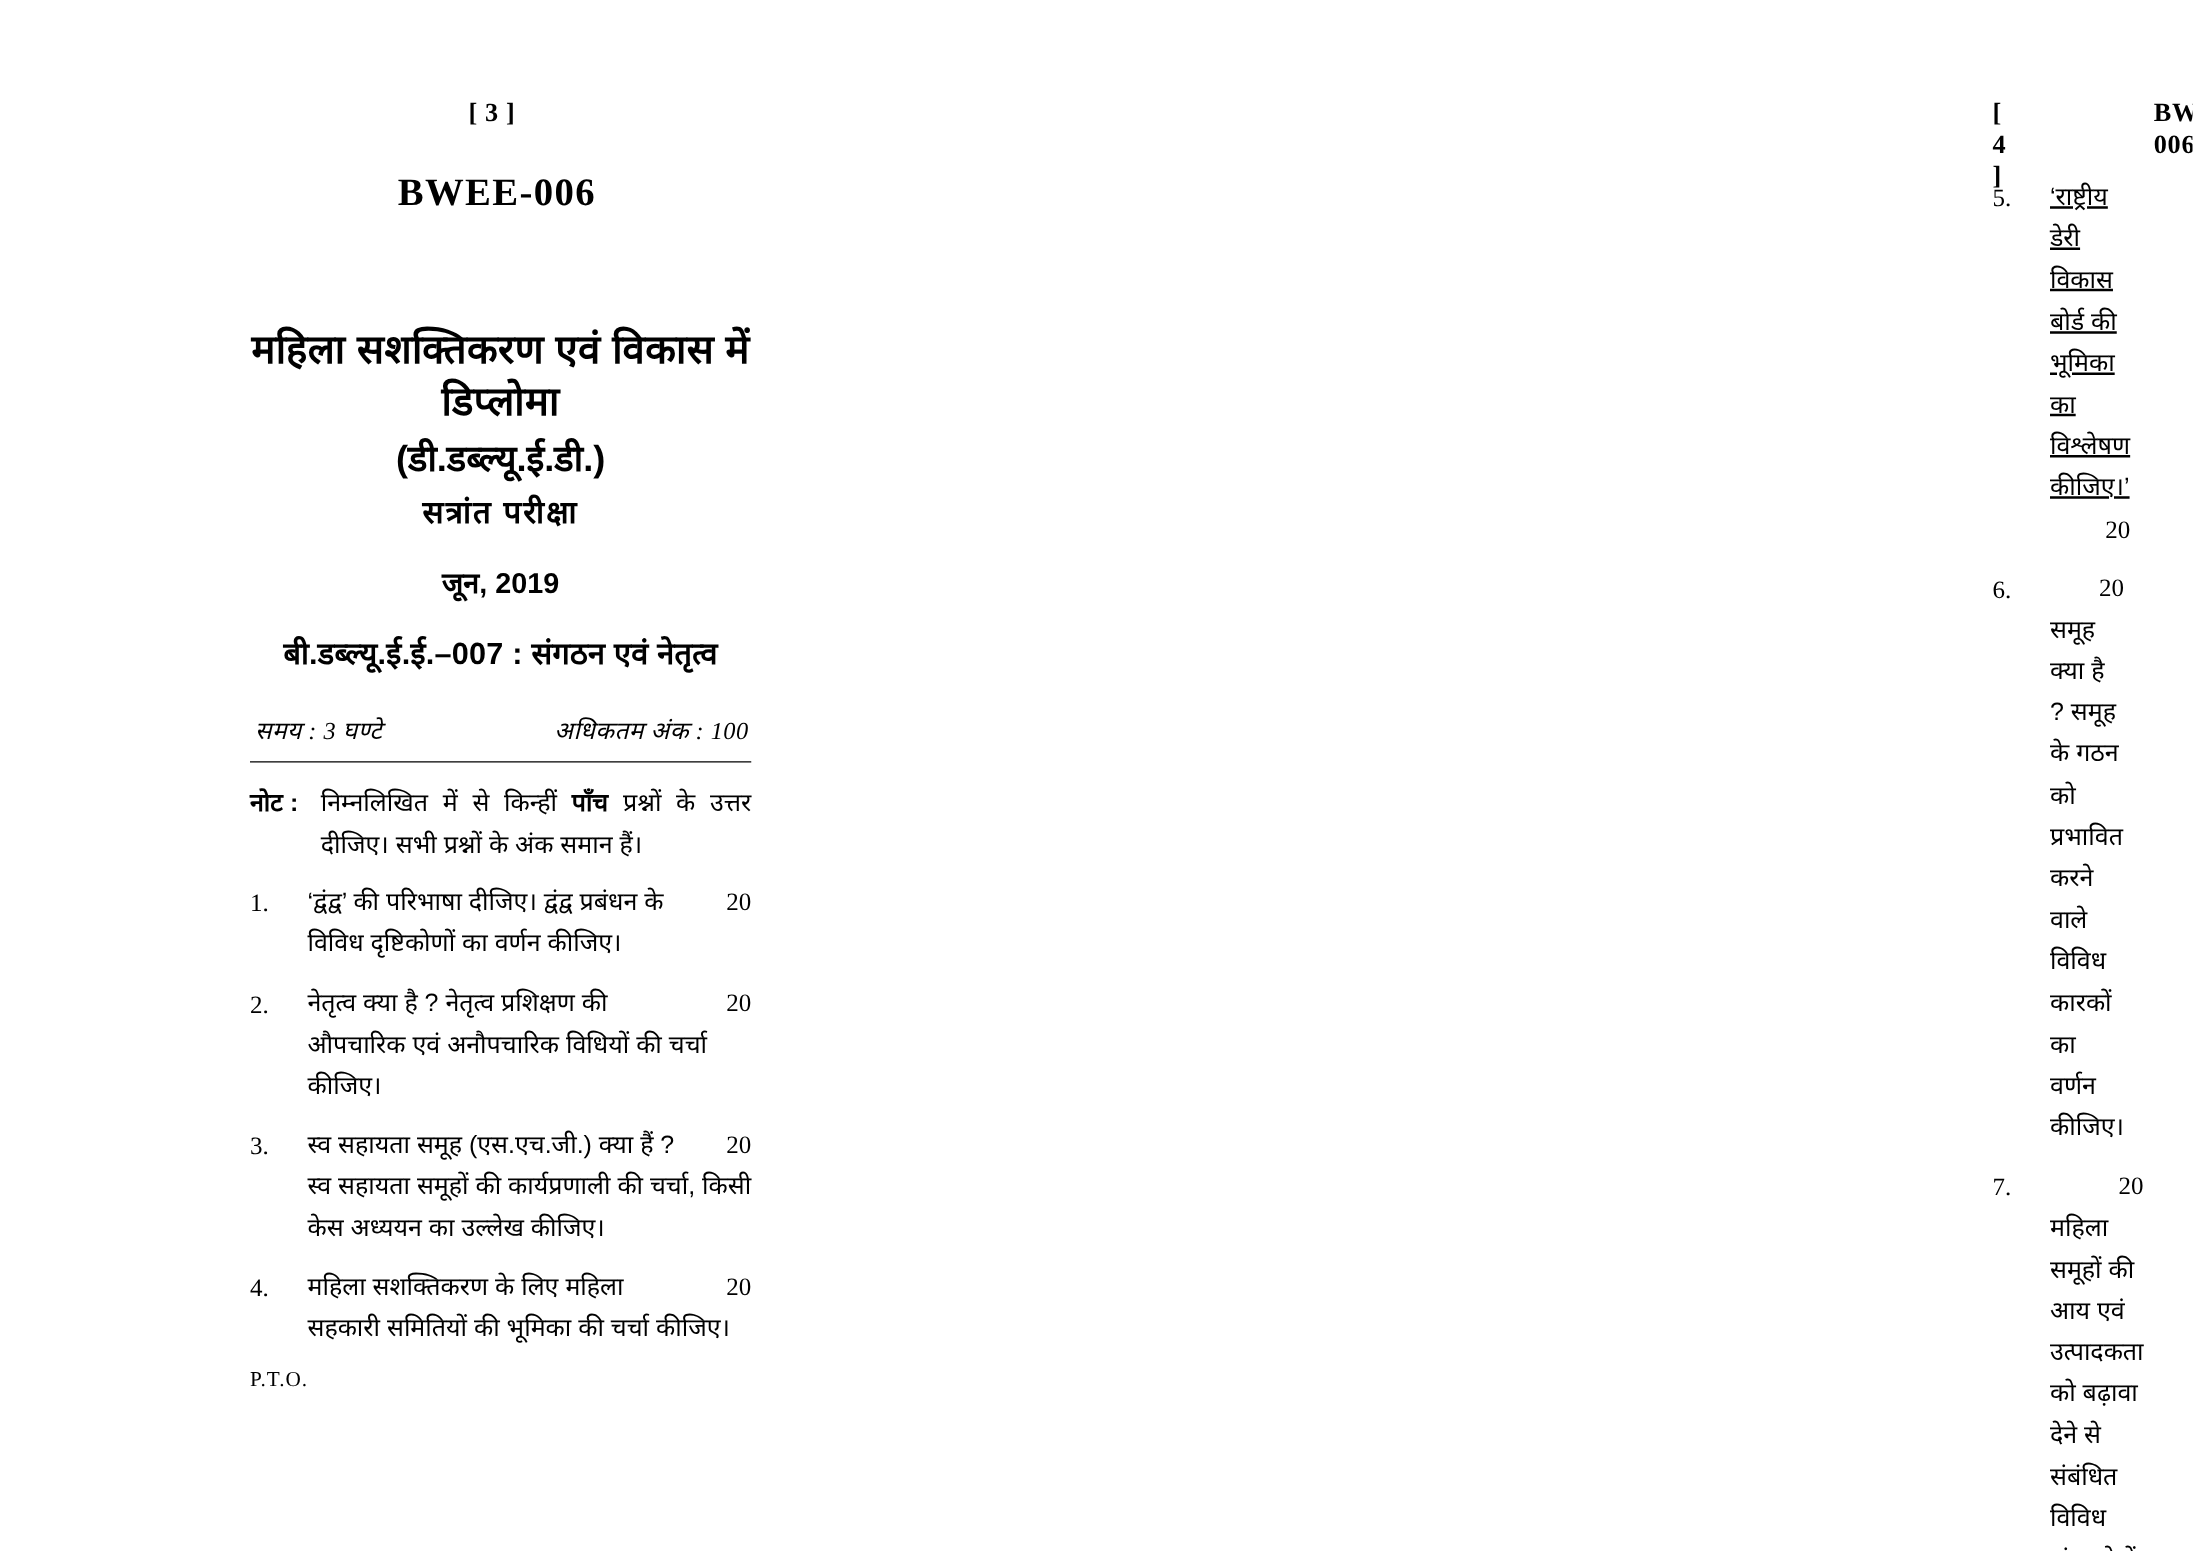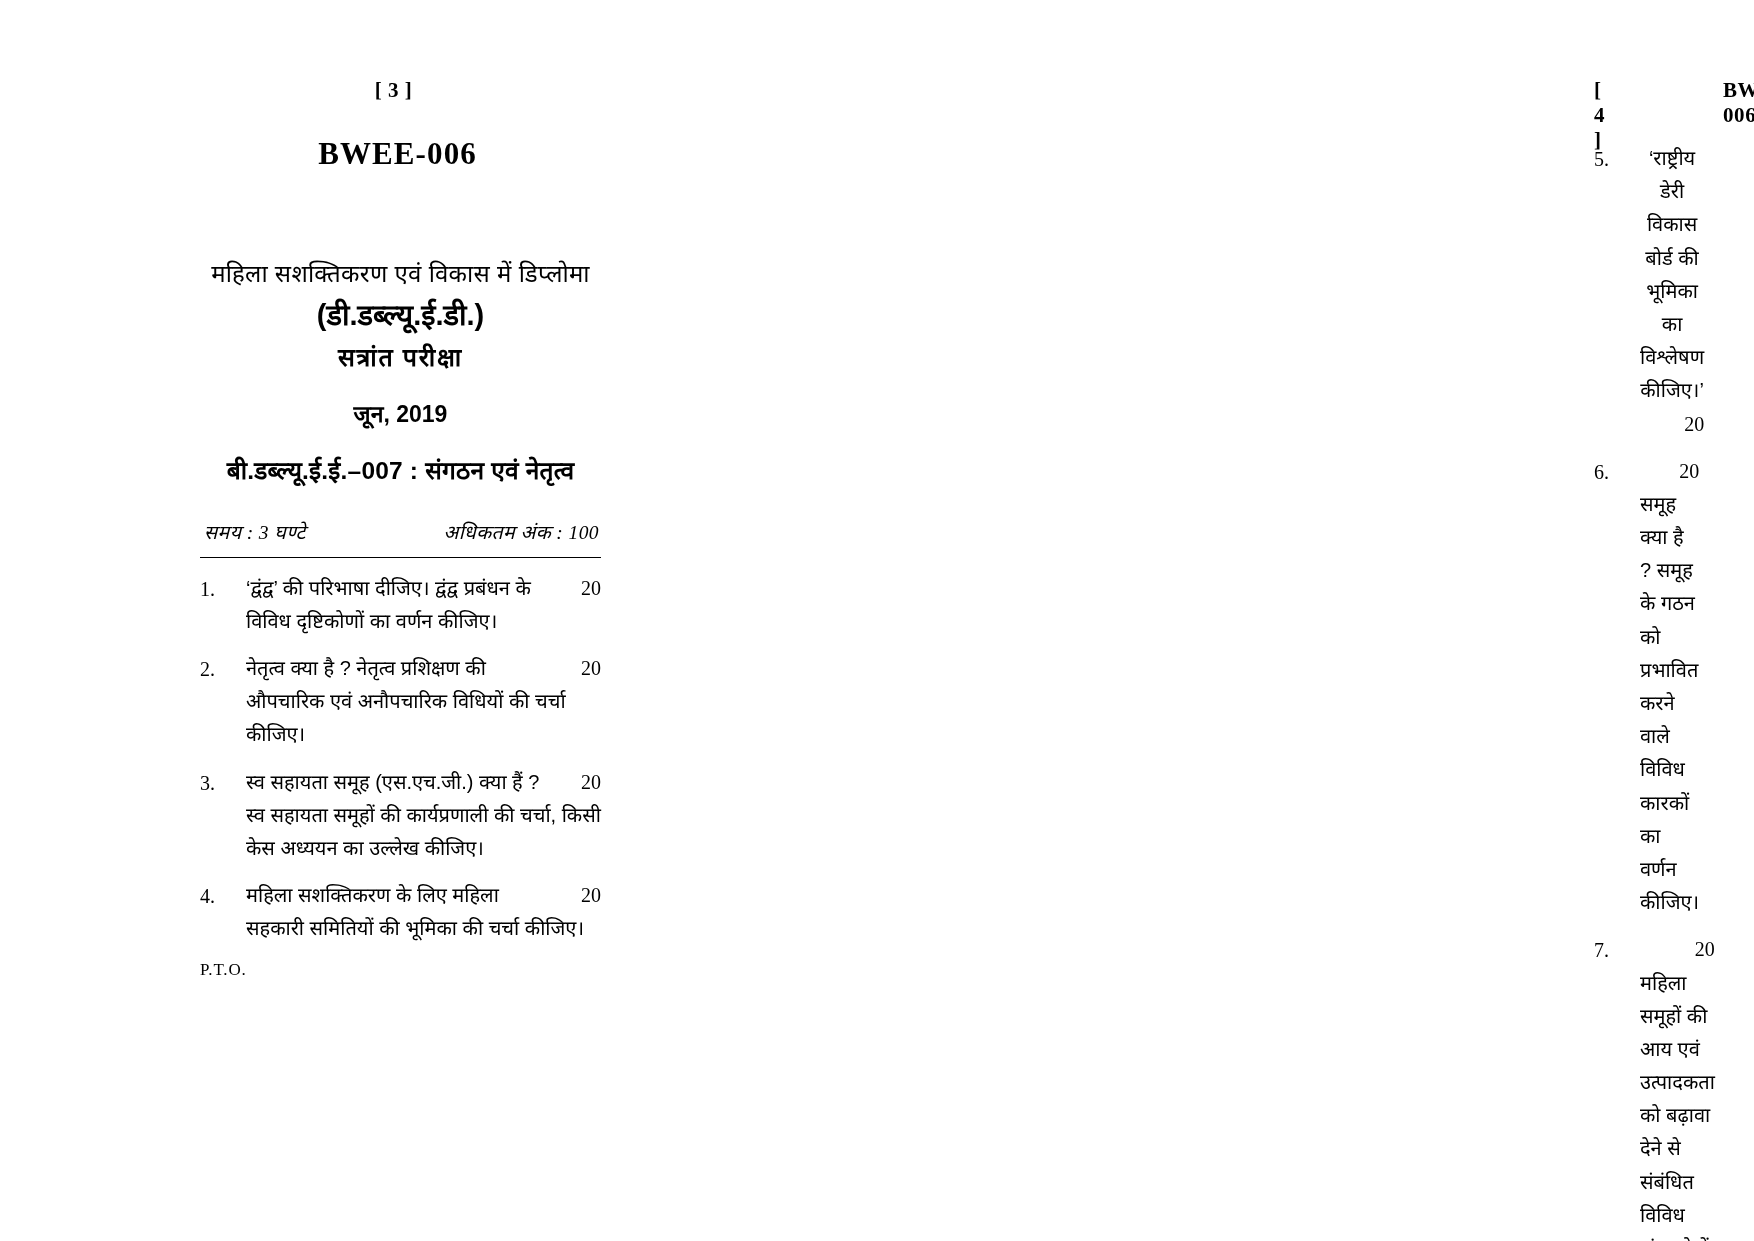--- a/index.html
+++ b/index.html
@@ -61,22 +61,22 @@
     padding-right: 6px;
   }
 
   
   .title-block {
     margin-top: 86px;
     text-align: center;
     font-family: "Liberation Sans", "DejaVu Sans", sans-serif;
   }
   .title-line-1 {
-    font-size: 24px;
-    font-weight: normal;
+    font-size: 32px;
+    font-weight: bold;
     letter-spacing: 0.3px;
     line-height: 1.32;
   }
   .title-line-2 {
     font-size: 29px;
     font-weight: bold;
     margin-top: 4px;
   }
   .title-exam {
     font-size: 25px;
@@ -154,21 +154,21 @@
     padding-top: 1px;
   }
   .q-body {
     flex: 1 1 auto;
     position: relative;
   }
   .q-text {
     text-align: justify;
     text-justify: inter-word;
   }
-  .q-text.no-justify { text-align: center; }
+  .q-text.no-justify { text-align: left; text-decoration: underline; }
 
   .q-marks {
     float: right;
     font-family: "Liberation Serif", "DejaVu Serif", serif;
     font-size: 20px;
     margin-left: 22px;
   }
   .marks-line {
     text-align: right;
     font-family: "Liberation Serif", "DejaVu Serif", serif;
@@ -210,20 +210,24 @@
       <div class="title-course">बी.डब्ल्यू.ई.ई.–007 : संगठन एवं नेतृत्व</div>
     </div>
 
     <div class="meta-row">
       <span class="meta-left">समय : 3 घण्टे</span>
       <span class="meta-right"><span>अधिकतम अंक : </span><span class="meta-num">100</span></span>
     </div>
 
     <hr class="rule">
 
+    <div class="note-block">
+      <span class="note-label">नोट :</span>
+      <span class="note-text"><span>निम्नलिखित में से किन्हीं </span><b>पाँच</b><span> प्रश्नों के उत्तर दीजिए। सभी प्रश्नों के अंक समान हैं।</span></span>
+    </div>
 
     <div class="q-list">
 
       <div class="q-item">
         <span class="q-num">1.</span>
         <span class="q-body">
           <span class="q-marks">20</span>
           <span class="q-text">‘द्वंद्व’ की परिभाषा दीजिए। द्वंद्व प्रबंधन के विविध दृष्टिकोणों का वर्णन कीजिए।</span>
         </span>
       </div>

